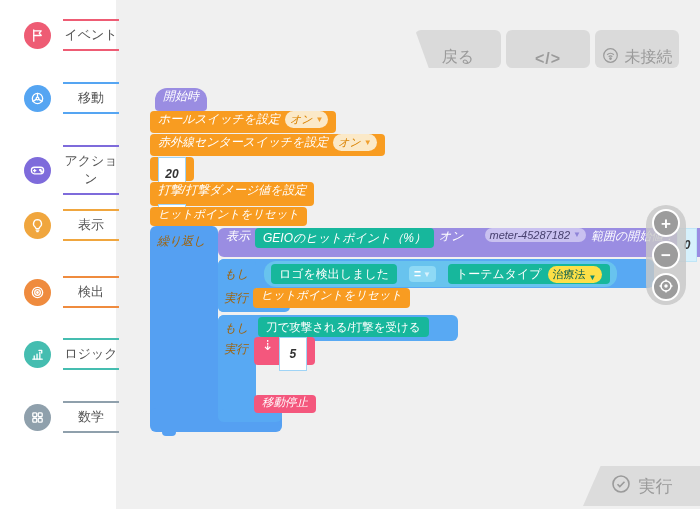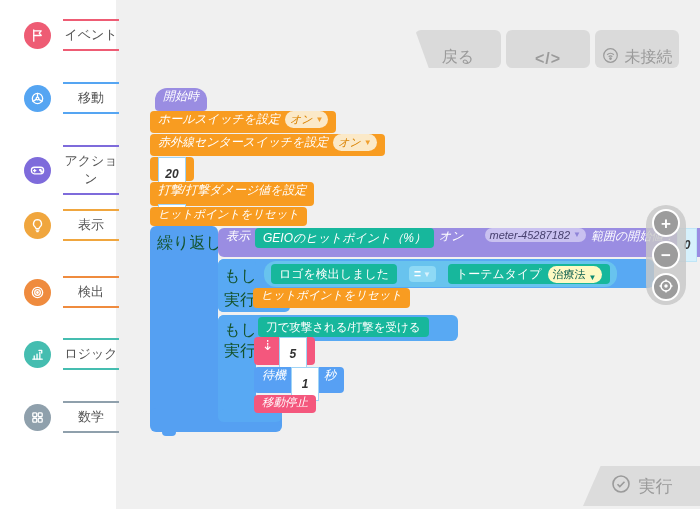--- a/index.html
+++ b/index.html
@@ -44,41 +44,41 @@
   .pink   { background:#F4577D; }
   .hat { border-radius:12px 12px 4px 4px; }
 
   .dd { display:inline-flex; align-items:center; gap:3px; border-radius:9px;
     padding:1px 5px; font-size:11px; cursor:pointer; }
   .dd .tri { font-size:8px; line-height:1; }
   .dd-orange { background:#FBE9C8; color:#D98200; }
   .dd-orange .tri { color:#F0A030; }
   .dd-purple { background:#C9C1F0; color:#47406E;margin-left:16px; }
   .dd-purple .tri { color:#8F84D8; }
-  .dd-teal { background:#fef9c3; color:#0E5F50;align-items:flex-end; }
+  .dd-teal { background:#fde047; color:#0E5F50;align-items:flex-end; }
   .dd-teal .tri { color:#0E8A72; }
 
   .val { background:#fff; border:1.5px solid #9FD4F6; border-radius:0;
     color:#333; font-weight:bold; font-size:12px; min-width:28px; height:18px;
     display:inline-flex; align-items:center; justify-content:center;
     padding:16px 4px; cursor:text; }
 
   .reporter { background:#17B79C; border-radius:4px; height:20px;
     display:inline-flex; align-items:center; padding:0 8px; color:#fff;
     font-size:12px; cursor:grab; }
   .opwrap { background:#68C3EE; border-radius:12px; padding:3px 7px;
     display:inline-flex; align-items:center; gap:12px; }
   .dd-eq { background:#8ED9F5; color:#fff; font-weight:bold; border-radius:4px;
     padding:1px 5px; font-size:12px; display:inline-flex; align-items:center;
     gap:2px; cursor:pointer; }
   .dd-eq .tri { color:#D8F2FC; font-size:8px; }
 
   .cshape { position:absolute; background:#55A0F2; border-radius:6px; }
   .cshape.inner { background:#58A9F3; }
-  .clabel { position:absolute; color:#14532d; font-size:16px; white-space:nowrap; }
+  .clabel { position:absolute; color:#a16207; font-size:12px; white-space:nowrap;font-style:italic; }
   .nub { position:absolute; border-radius:0 0 4px 4px; }
 
   
   .zoom-pill { position:absolute; left:530px; top:205px; width:40px; height:100px;
     background:rgba(199,199,199,0.82); border-radius:20px; z-index:50;
     display:flex; flex-direction:column; align-items:center;
     justify-content:space-between; padding:4px 0; }
   .zoom-btn { width:28px; height:28px; border-radius:50%; background:#9C9C9C;
     border:2px solid #fff; color:#fff; display:flex; align-items:center;
     justify-content:center; font-size:17px; font-weight:bold; cursor:pointer;
@@ -271,25 +271,20 @@
   <div class="cshape inner" style="left:102px; top:409px; width:64px; height:13px;"></div>
   <div class="clabel" style="left:108px; top:320px;">もし</div>
   <div class="reporter" style="position:absolute; left:142px; top:317px; font-size:11.5px;">刀で攻撃される/打撃を受ける</div>
   <div class="clabel" style="left:108px; top:341px;">実行</div>
 
   <div class="blk pink" style="left:138px; top:337px; height:28px;">
     <span style="font-size:14px;">⇣</span>
     <span class="val">5</span>
   </div>
 
-  <div class="blk blue" style="left:138px; top:367px; height:26px;">
-    <span>待機</span>
-    <span class="val">1</span>
-    <span>秒</span>
-  </div>
 
   <div class="blk pink" style="left:138px; top:395px; height:18px; font-size:11.5px;">
     <span>移動停止</span>
   </div>
 
   <div class="zoom-pill">
     <div class="zoom-btn">
       <span>+</span>
     </div>
     <div class="zoom-btn">

